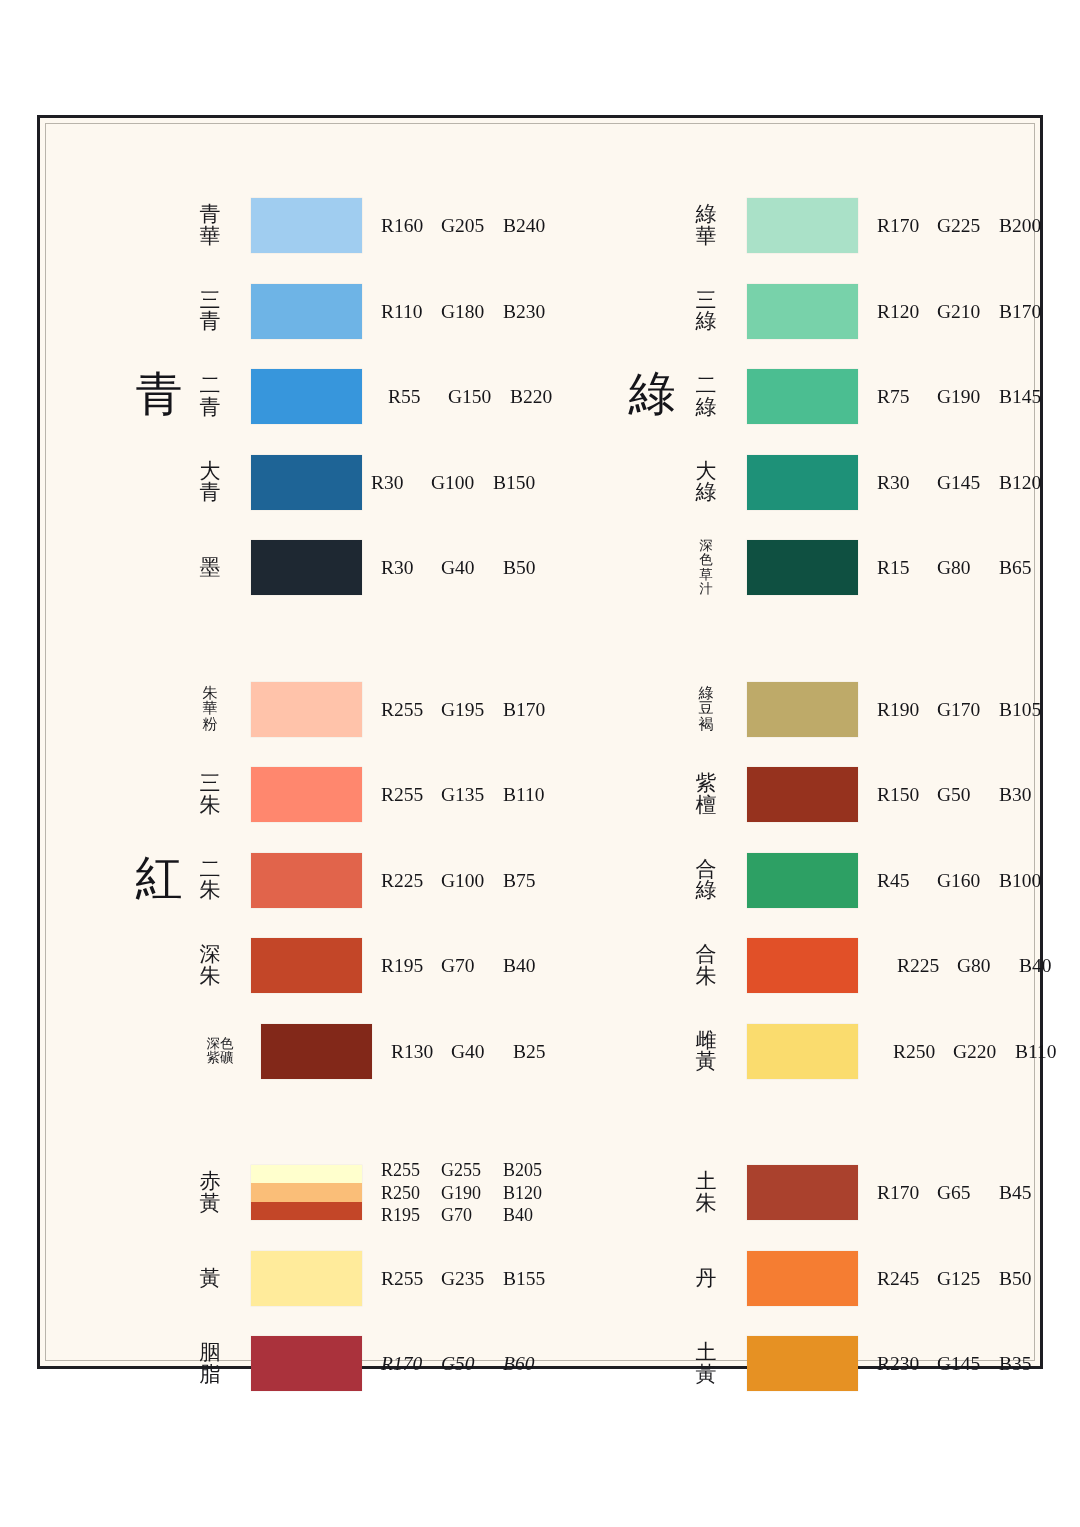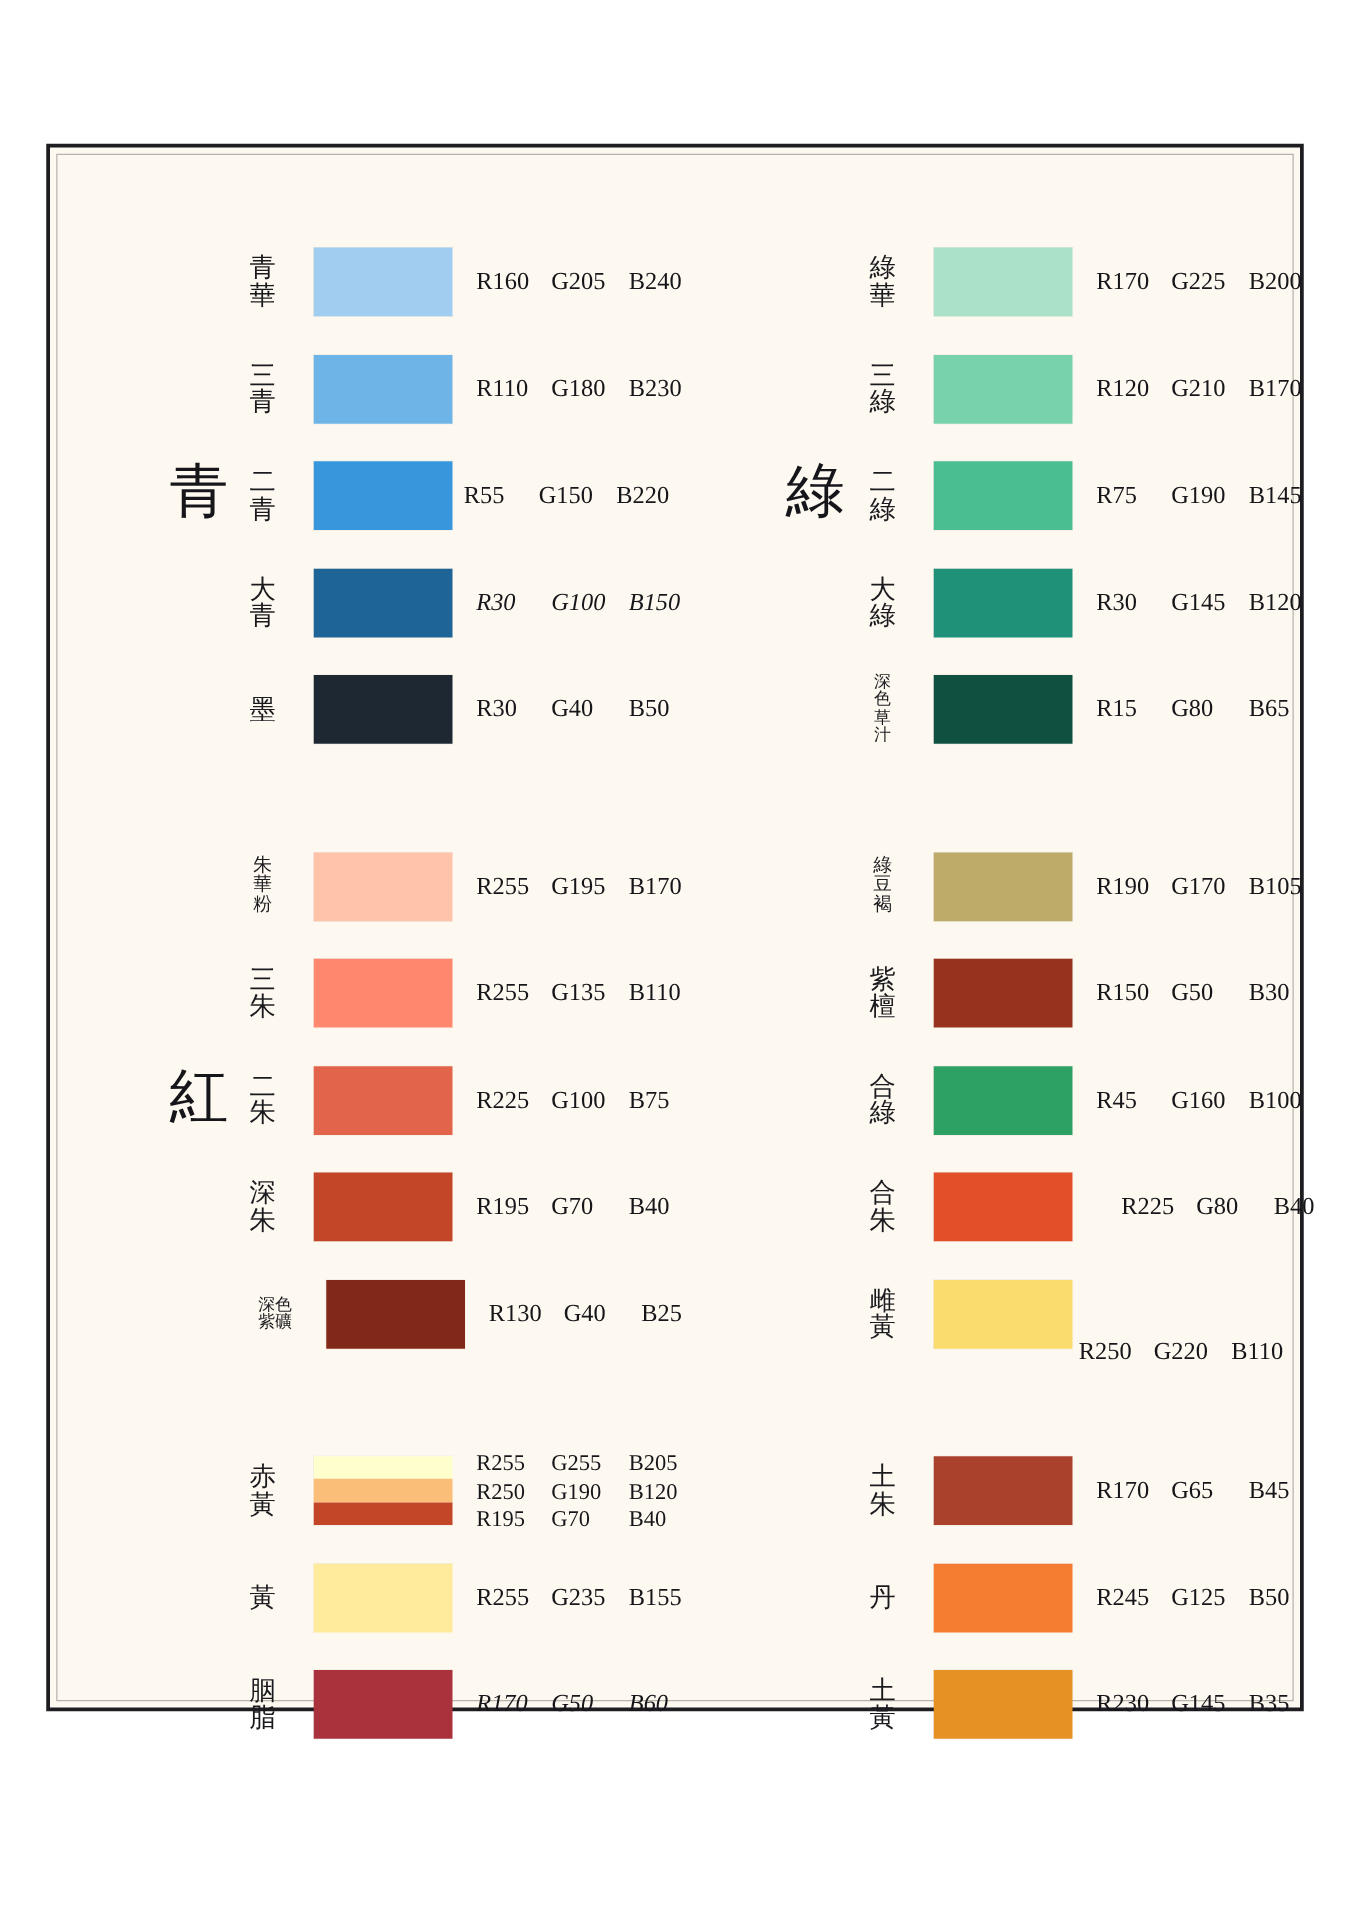--- a/index.html
+++ b/index.html
@@ -117,31 +117,31 @@
             <div class="rgb" style="left: 335px;">
               <div><span class="c r">R110</span><span class="c g">G180</span><span class="c b">B230</span></div>
             </div>
           </div>
           <div class="row" style="left: 0px; top: 245px; width: 503px;">
             <div class="name sz-md" style="right: 310px;"><span class="name-inner">二
 青</span></div>
             <div class="swatch" style="left: 205px;">
               <div class="band" style="background: rgb(55, 150, 220);"></div>
             </div>
-            <div class="rgb" style="left: 325px; text-decoration: underline;">
+            <div class="rgb" style="left: 342px; text-decoration: underline;">
               <div><span class="c r">R55</span><span class="c g">G150</span><span class="c b">B220</span></div>
             </div>
           </div>
           <div class="row" style="left: 0px; top: 330.5px; width: 503px;">
             <div class="name sz-md" style="right: 310px;"><span class="name-inner">大
 青</span></div>
             <div class="swatch" style="left: 205px;">
               <div class="band" style="background: rgb(30, 100, 150);"></div>
             </div>
-            <div class="rgb" style="left: 335px; font-style: italic;">
+            <div class="rgb" style="left: 325px;">
               <div><span class="c r">R30</span><span class="c g">G100</span><span class="c b">B150</span></div>
             </div>
           </div>
           <div class="row" style="left: 0px; top: 416px; width: 503px;">
             <div class="name sz-md" style="right: 310px;"><span class="name-inner">墨</span></div>
             <div class="swatch" style="left: 205px;">
               <div class="band" style="background: rgb(30, 40, 50);"></div>
             </div>
             <div class="rgb" style="left: 335px;">
               <div><span class="c r">R30</span><span class="c g">G40</span><span class="c b">B50</span></div>
@@ -327,21 +327,21 @@
             <div class="rgb" style="left: 348px;">
               <div><span class="c r">R225</span><span class="c g">G80</span><span class="c b">B40</span></div>
             </div>
           </div>
           <div class="row" style="left: 0px; top: 899.5px; width: 503px;">
             <div class="name sz-md" style="right: 317px;"><span class="name-inner">雌
 黃</span></div>
             <div class="swatch" style="left: 198px;">
               <div class="band" style="background: rgb(250, 220, 110);"></div>
             </div>
-            <div class="rgb" style="left: 314px; margin-top: 30px;">
+            <div class="rgb" style="left: 344px;">
               <div><span class="c r">R250</span><span class="c g">G220</span><span class="c b">B110</span></div>
             </div>
           </div>
           <div class="row" style="left: 0px; top: 1041px; width: 503px;">
             <div class="name sz-md" style="right: 317px;"><span class="name-inner">土
 朱</span></div>
             <div class="swatch" style="left: 198px;">
               <div class="band" style="background: rgb(170, 65, 45);"></div>
             </div>
             <div class="rgb" style="left: 328px;">

